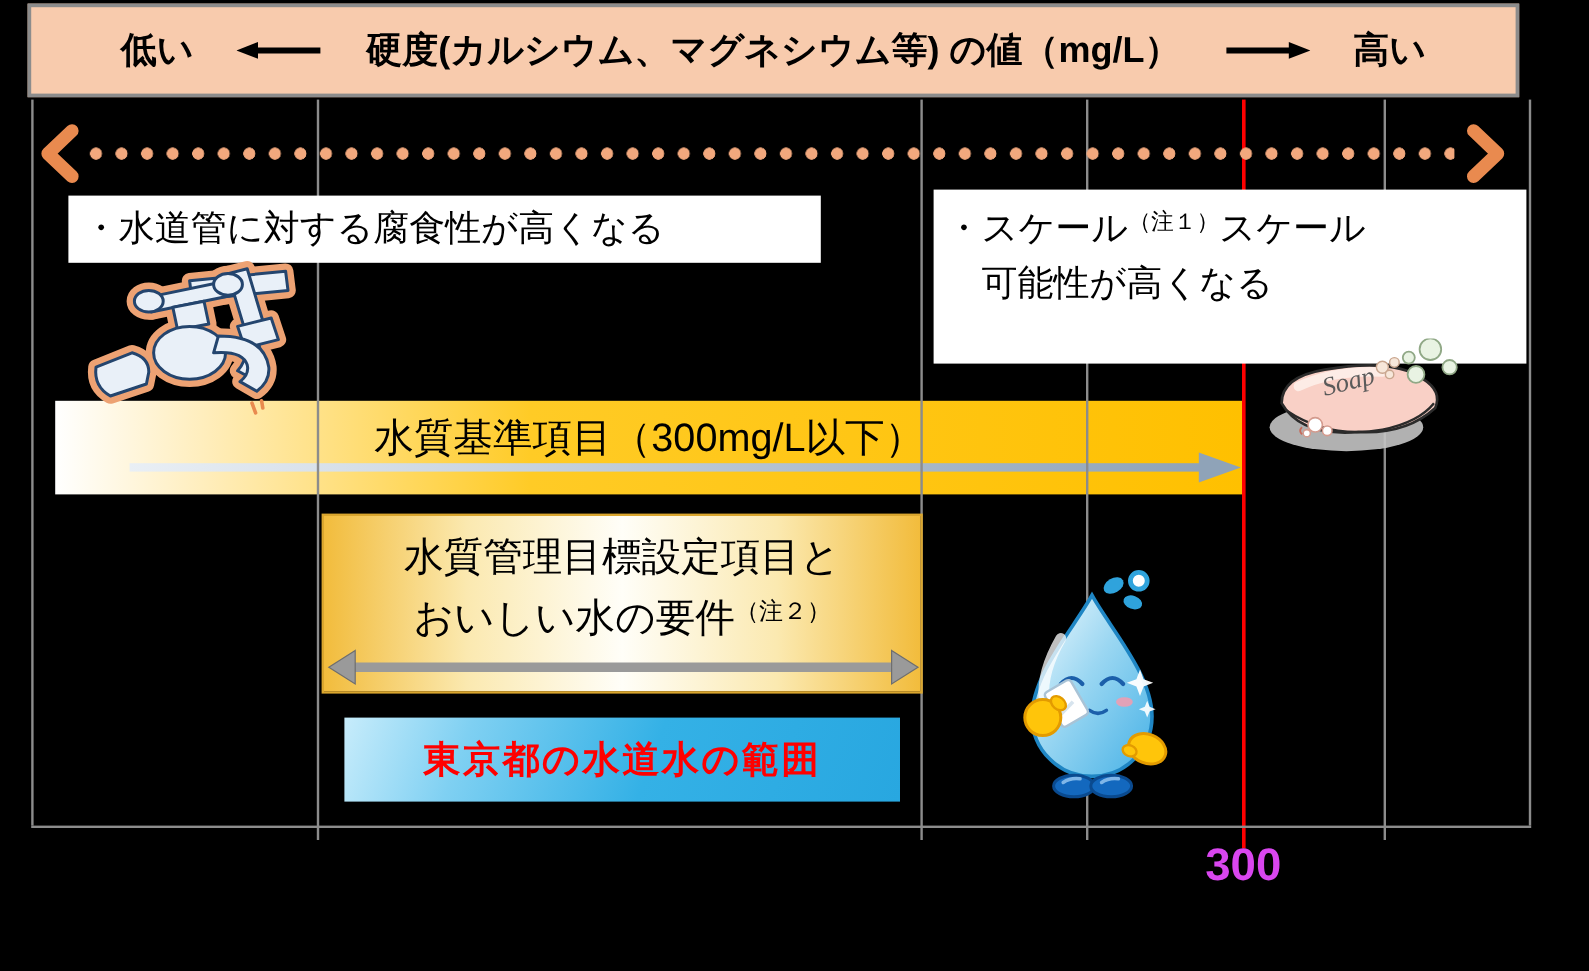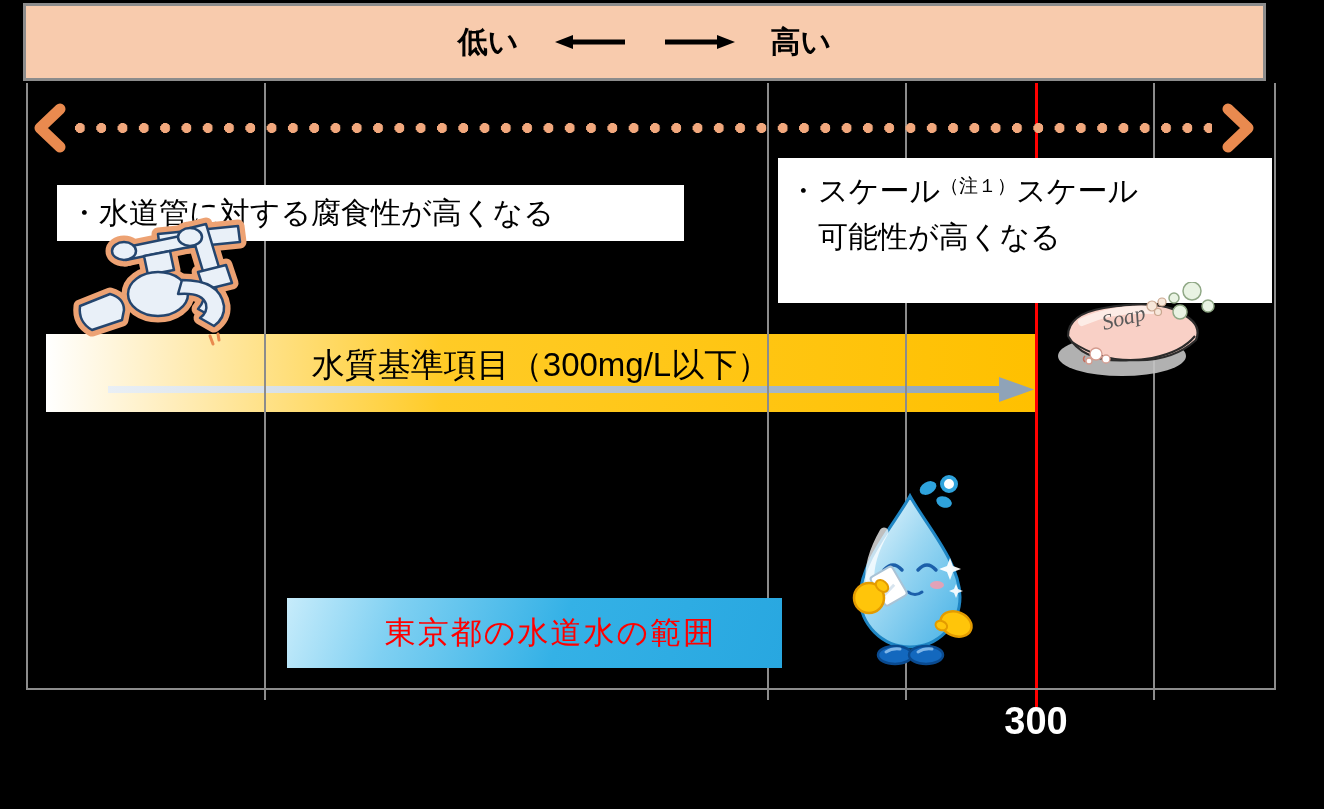--- a/index.html
+++ b/index.html
@@ -23,21 +23,21 @@
   .axis{position:absolute;left:26px;top:688px;width:1250px;height:2px;background:#8C8C8C;z-index:2;}
   
   .dots{
     position:absolute;left:74px;top:122px;width:1138px;height:12px;z-index:3;
     background-image:radial-gradient(circle at 6px 6px,#F2A87D 0 4.8px,transparent 5.2px);
     background-size:21.3px 12px;background-repeat:repeat-x;
   }
   .chev{position:absolute;top:103px;z-index:3;}
   
   .note{position:absolute;background:#FFFFFF;z-index:4;font-size:30px;line-height:46px;}
-  .note-left{left:57px;top:163px;width:627px;height:56px;display:flex;align-items:center;padding-left:12px;box-sizing:border-box;margin-top:22px;}
+  .note-left{left:57px;top:163px;width:627px;height:56px;display:flex;align-items:center;padding-left:12px;box-sizing:border-box;}
   .note-right{left:778px;top:158px;width:494px;height:145px;padding:5px 0 0 10px;box-sizing:border-box;}
   .note-right .indent{padding-left:30px;}
   .sup{font-size:19px;vertical-align:9px;}
   
   .std-bar{
     position:absolute;left:46px;top:334px;width:990px;height:78px;z-index:1;
     background:linear-gradient(90deg,#FFFFFF 0%,#FFEDBA 13%,#FFCB26 40%,#FFC000 100%);
   }
   .std-bar .label{margin-top:9px;text-align:center;font-size:33px;}
   .std-bar svg{position:absolute;left:0;top:0;}
@@ -50,45 +50,46 @@
   }
   .target-box .l1{margin-top:12px;}
   .target-box .l2{margin-top:6px;}
   .target-box .sup2{font-size:20px;vertical-align:10px;}
   .target-box svg{position:absolute;left:2px;bottom:3px;}
   
   .tokyo-box{
     position:absolute;left:287px;top:598px;width:463px;height:70px;z-index:4;
     background:linear-gradient(110deg,#C7ECFB 0%,#7FD0F2 22%,#34B1E6 55%,#28A7E0 100%);
     display:flex;align-items:center;justify-content:center;
-    font-size:31px;font-weight:400;letter-spacing:2px;color:#FF0000;padding-left:32px;
+    font-size:31px;font-weight:700;letter-spacing:2px;color:#FF0000;
   }
   
   .limit-label{
     position:absolute;left:985px;top:700px;width:102px;text-align:center;z-index:4;
-    font-size:38px;font-weight:bold;color:#ffffff;
+    font-size:38px;font-weight:bold;color:#d946ef;
   }
   
   .clip{position:absolute;z-index:5;}
   .clip-faucet{left:66px;top:214px;}
   .clip-soap{left:1052px;top:282px;}
   .clip-mascot{left:832px;top:474px;}
   .soap-word{font-family:"Liberation Serif","DejaVu Serif",serif;font-style:italic;}
 </style>
 </head>
 <body>
 
 <div class="stage">
 
   <div class="header">
     <span>低い</span>
     <svg class="arrow-svg" width="72" height="16" viewBox="0 0 72 16">
       <line x1="70" y1="8" x2="14" y2="8" stroke="#000" stroke-width="5"></line>
       <polygon points="18,1 0,8 18,15" fill="#000"></polygon>
     </svg>
+    <span>硬度(カルシウム、マグネシウム等) の値（mg/L）</span>
     <svg class="arrow-svg" width="72" height="16" viewBox="0 0 72 16">
       <line x1="2" y1="8" x2="58" y2="8" stroke="#000" stroke-width="5"></line>
       <polygon points="54,1 72,8 54,15" fill="#000"></polygon>
     </svg>
     <span>高い</span>
   </div>
 
   <div class="vline bound" style="left:26px"></div>
   <div class="vline tick" style="left:264px"></div>
   <div class="vline tick" style="left:767px"></div>
@@ -122,20 +123,29 @@
         <linearGradient id="barArrow" x1="0" y1="0" x2="1" y2="0">
           <stop offset="0" stop-color="#E9EFF5"></stop>
             <stop offset="1" stop-color="#8FA3B8"></stop>
         </linearGradient>
       </defs>
       <rect x="62" y="52" width="893" height="7" fill="url(#barArrow)"></rect>
       <polygon points="953,43 988,55.5 953,68" fill="#8FA3B8"></polygon>
     </svg>
   </div>
 
+  <div class="target-box">
+    <div class="l1">水質管理目標設定項目と</div>
+    <div class="l2"><span>おいしい水の要件</span><span class="sup2">（注２）</span></div>
+    <svg width="495" height="34" viewBox="0 0 495 34">
+      <line x1="22" y1="17" x2="473" y2="17" stroke="#9A9A9A" stroke-width="8"></line>
+      <polygon points="24,3 2,17 24,31" fill="#9A9A9A" stroke="#6E6E6E" stroke-width="1"></polygon>
+      <polygon points="471,3 493,17 471,31" fill="#9A9A9A" stroke="#6E6E6E" stroke-width="1"></polygon>
+    </svg>
+  </div>
 
   <div class="tokyo-box">
     <span>東京都の水道水の範囲</span>
   </div>
 
   <div class="limit-label">300</div>
 
   <svg class="clip clip-faucet" width="182" height="134" viewBox="0 0 182 134">
     <defs>
       <g id="faucetShapes">

